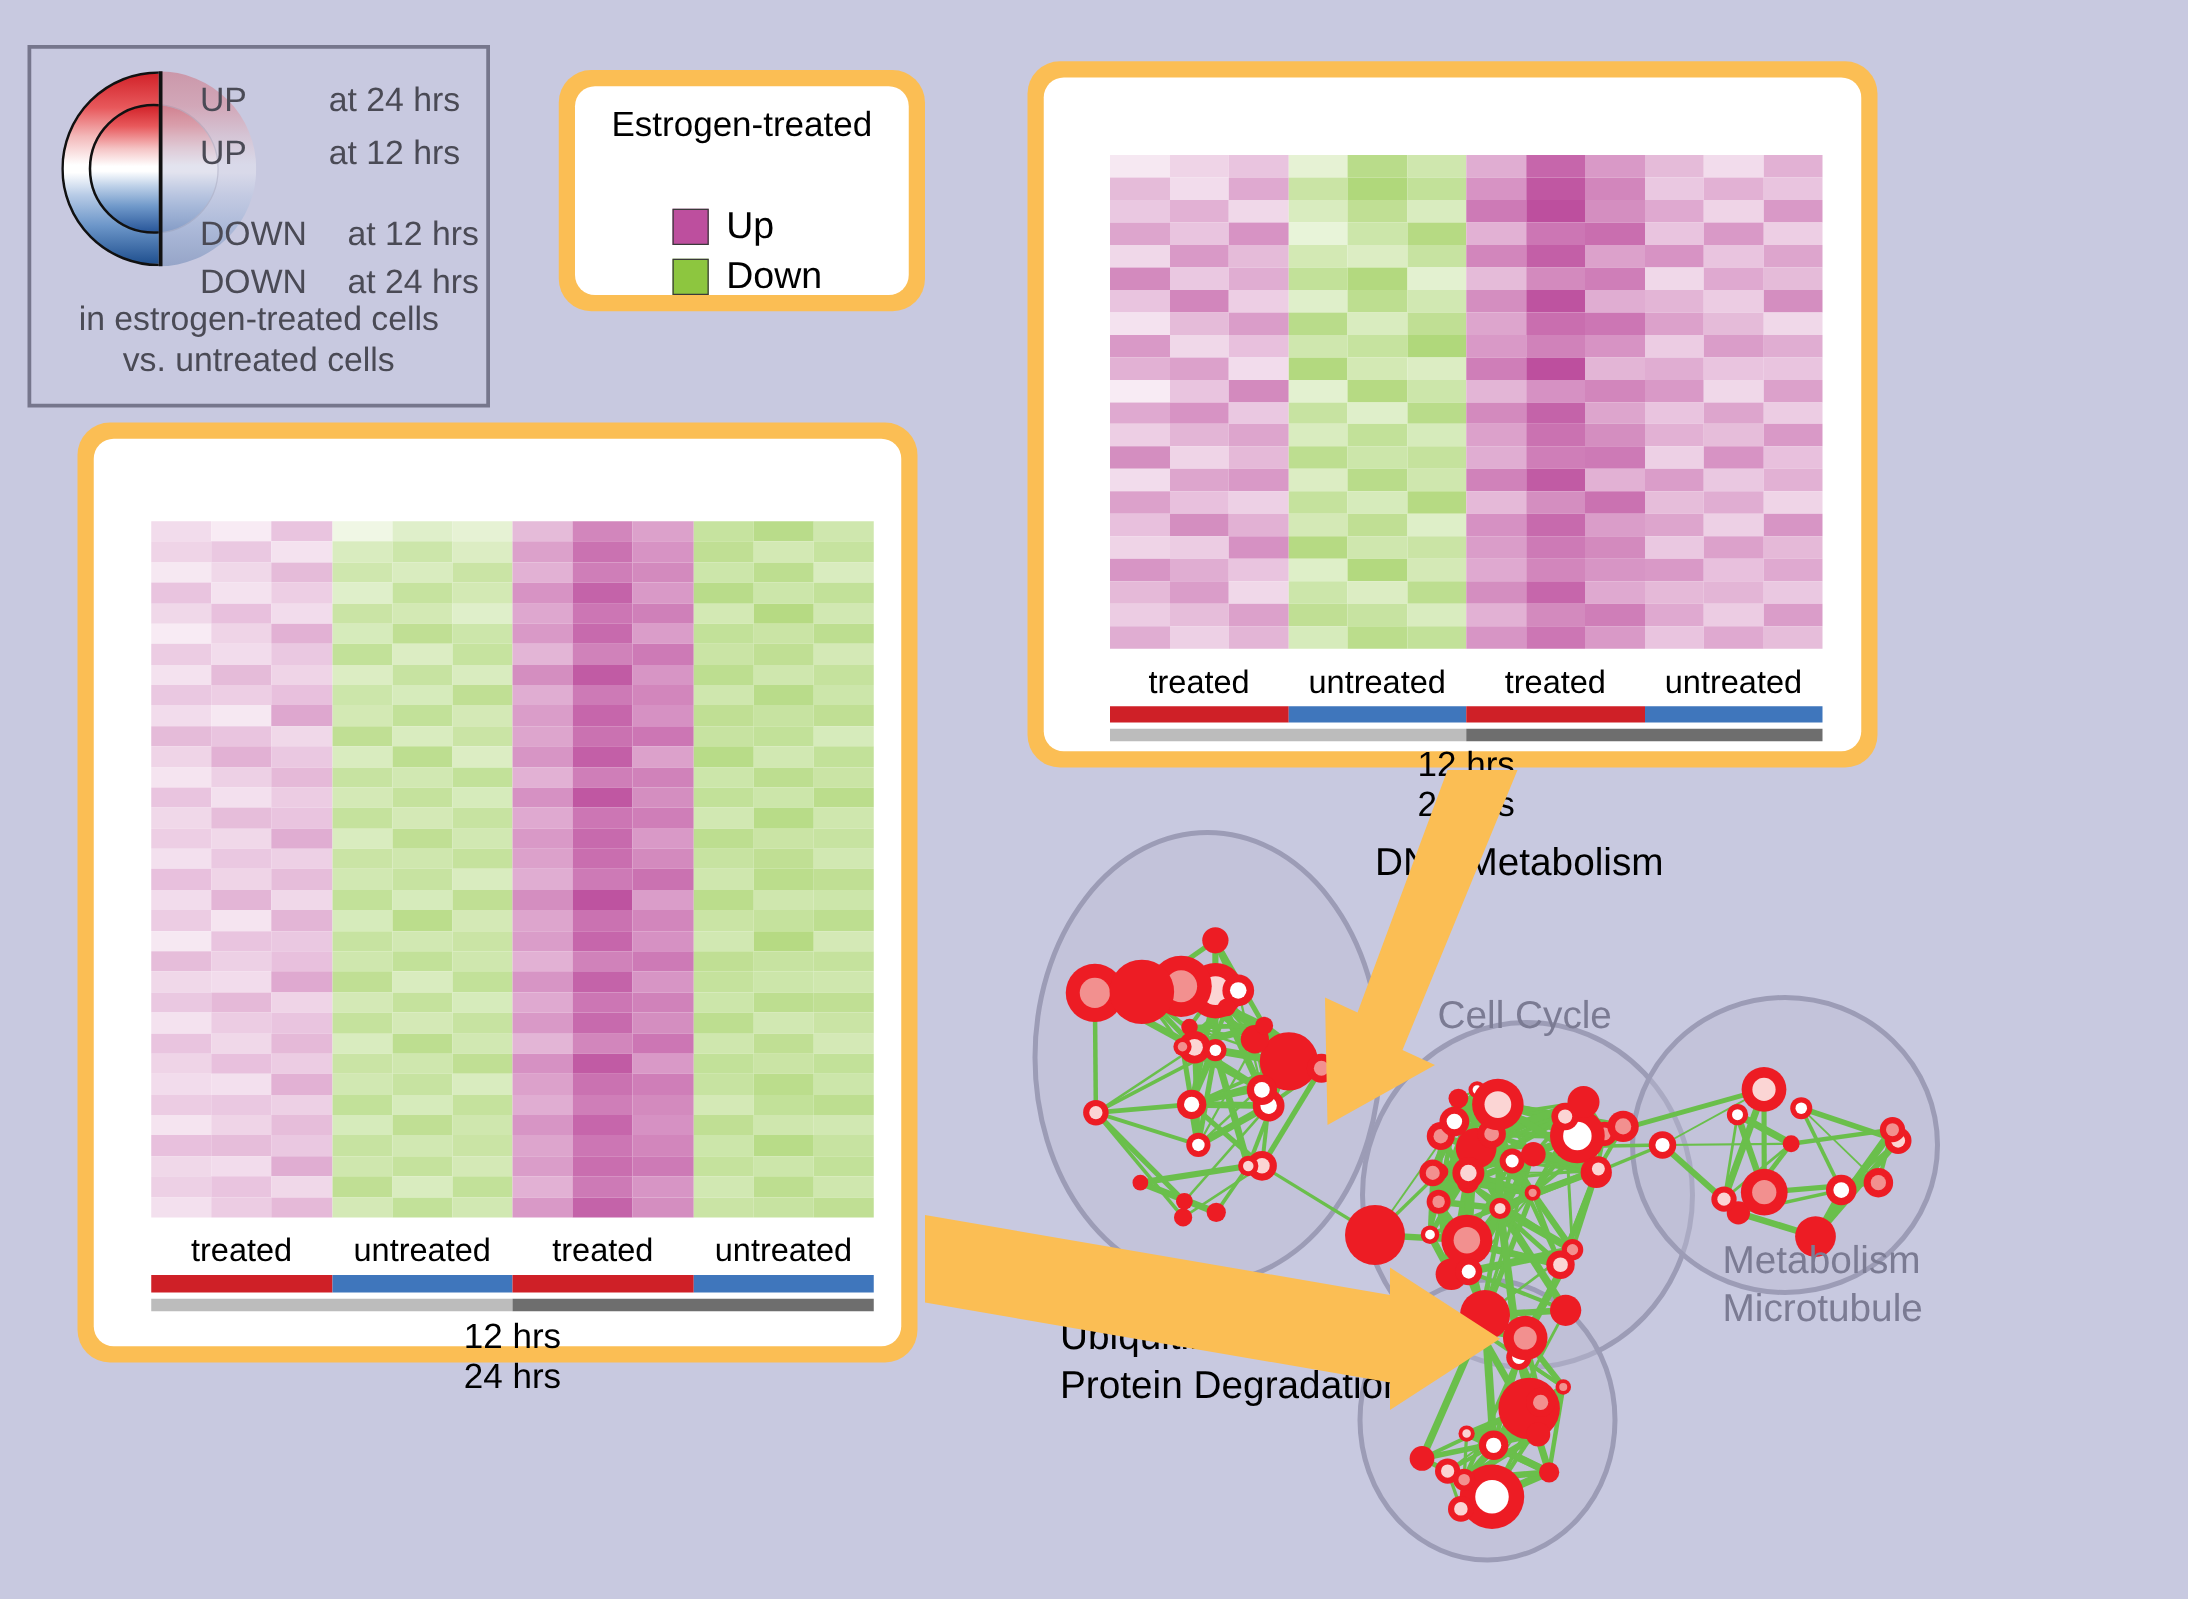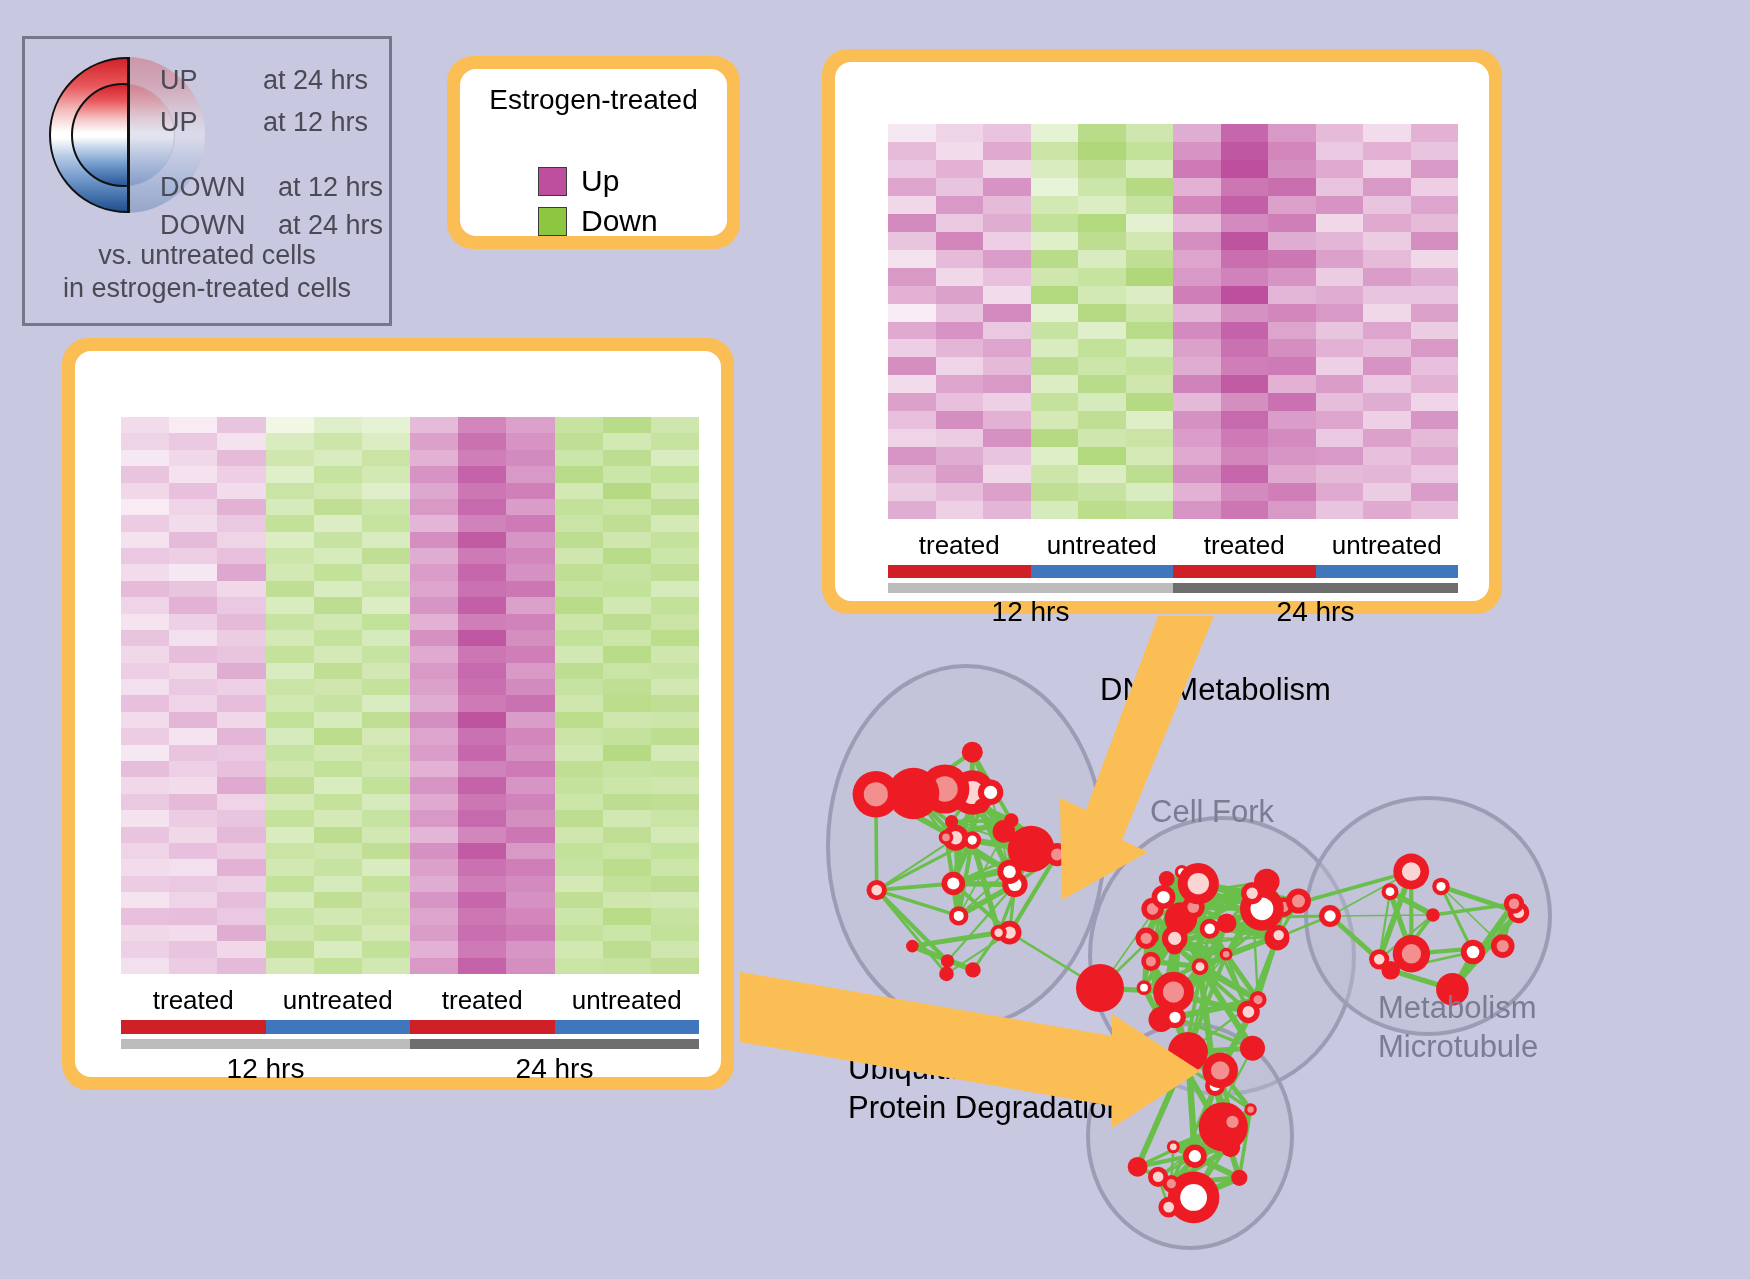--- a/index.html
+++ b/index.html
@@ -86,21 +86,21 @@
   }
   .hm-grid{position:absolute;display:grid;}
   .hm-grid i{display:block;}
 
   .axis-labels{position:absolute;display:flex;}
   .axis-labels span{flex:1;text-align:center;font-size:26px;color:#000;}
 
   .bar-row{position:absolute;display:flex;}
   .bar-row i{display:block;height:100%;}
 
-  .time-labels{position:absolute;display:flex;}
+  .time-labels{position:absolute;display:flex;flex-direction:column;}
   .time-labels span{flex:1;text-align:center;font-size:28px;color:#000;}
 
   
   #rf-panel{left:822px;top:33px;width:680px;height:565px;}
   #rf-title{top:16px;}
   #rf-grid{left:53px;top:62px;width:570px;height:395px;}
   #rf-axis{left:53px;top:468px;width:570px;height:32px;}
   #rf-tb{left:53px;top:503px;width:570px;height:13px;}
   #rf-gb{left:53px;top:521px;width:570px;height:10px;}
   #rf-times{left:53px;top:534px;width:570px;height:34px;}
@@ -150,22 +150,22 @@
     <div class="wheel-lab" style="left:135px;top:26px;">UP</div>
     <div class="wheel-time" style="left:238px;top:26px;">at 24 hrs</div>
     <div class="wheel-lab" style="left:135px;top:68px;">UP</div>
     <div class="wheel-time" style="left:238px;top:68px;">at 12 hrs</div>
     <div class="wheel-lab" style="left:135px;top:133px;">DOWN</div>
     <div class="wheel-time" style="left:253px;top:133px;">at 12 hrs</div>
     <div class="wheel-lab" style="left:135px;top:171px;">DOWN</div>
     <div class="wheel-time" style="left:253px;top:171px;">at 24 hrs</div>
 
     <div id="wheel-caption">
+      <div>in estrogen-treated cells</div>
       <div>vs. untreated cells</div>
-      <div>in estrogen-treated cells</div>
     </div>
   </div>
 
   <div class="panel" id="key-panel">
     <div class="panel-inner">
       <div id="key-title">
         <div>Estrogen-treated</div>
       </div>
       <div class="key-row" style="top:95px;">
         <span class="key-sw" style="background: rgb(189, 79, 158);"></span>
@@ -1368,21 +1368,21 @@
           <circle cx="401.3" cy="567.7" r="8.8" fill="#ed1c24"></circle>
           <circle cx="401.3" cy="567.7" r="4.6" fill="#f2908f"></circle>
           <circle cx="330.0" cy="372.0" r="24.0" fill="#ed1c24"></circle>
           <circle cx="560.0" cy="300.0" r="11.0" fill="#ed1c24"></circle>
           <circle cx="560.0" cy="300.0" r="5.7" fill="#ffffff"></circle>
           <circle cx="418.0" cy="436.0" r="20.0" fill="#ed1c24"></circle>
         </g>
     </svg>
 
     <div class="net-label" id="lab-dna">DNA Metabolism</div>
-    <div class="net-label" id="lab-cc">Cell Fork</div>
+    <div class="net-label" id="lab-cc">Cell Cycle</div>
     <div class="net-label" id="lab-mt">
       <div>Metabolism</div>
       <div>Microtubule</div>
     </div>
     <div class="net-label" id="lab-ub">
       <div>Ubiquitin-dependent</div>
       <div>Protein Degradation</div>
     </div>
   </div>
 

